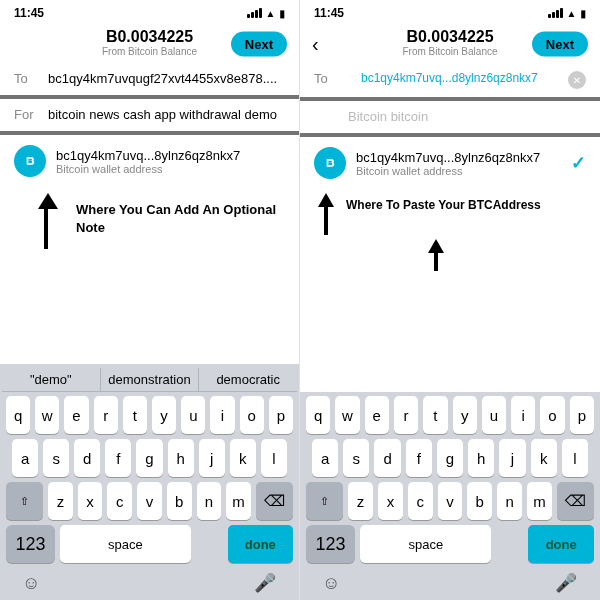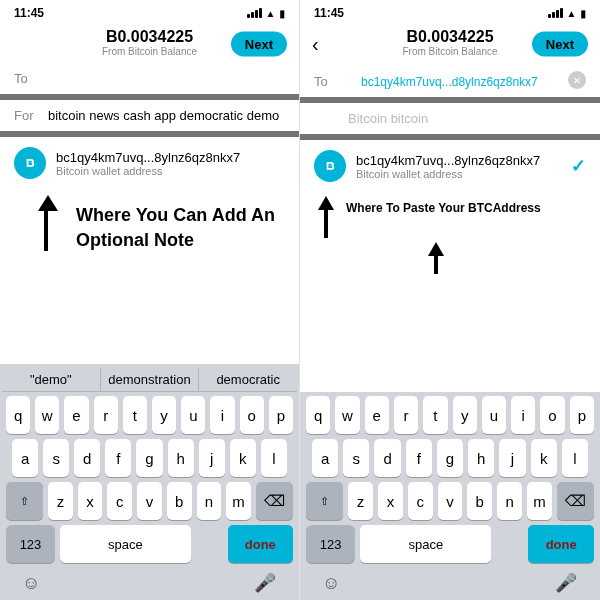--- a/index.html
+++ b/index.html
@@ -96,23 +96,23 @@
       font-size: 20px;
       color: #000;
       background: none;
       border: none;
       cursor: pointer;
       font-weight: 300;
     }
 
     .field-row {
       display: flex;
-      align-items: flex-end;
+      align-items: flex-start;
       padding: 8px 14px;
-      border-bottom: 6px solid #737373;
+      border-bottom: 4px solid #737373;
       min-height: 36px;
     }
 
     .field-label {
       font-size: 13px;
       color: #888;
       min-width: 28px;
       margin-right: 6px;
     }
 
@@ -213,21 +213,21 @@
     .arrow-head {
       width: 0;
       height: 0;
       border-left: 10px solid transparent;
       border-right: 10px solid transparent;
       border-bottom: 16px solid #000;
       margin-left: 4px;
     }
 
     .annotation-text {
-      font-size: 18px;
+      font-size: 13px;
       font-weight: 700;
       color: #000;
       text-align: center;
       line-height: 1.4;
       margin-top: 6px;
     }
 
     .annotation-text.left {
       text-align: left;
       margin-left: 10px;
@@ -288,30 +288,30 @@
       flex: 1.5;
     }
 
     .key.space {
       flex: 4;
       font-size: 13px;
     }
 
     .key.done {
       background: #00b4d8;
-      color: #7f1d1d;
+      color: #14532d;
       font-size: 13px;
       font-weight: 600;
       flex: 2;
       margin-left: 32px;
     }
 
     .key.num {
       flex: 1.5;
-      font-size: 13px;
+      font-size: 18px;
       border-radius: 6px;
     }
 
     .key.delete {
       background: #adb3bc;
       flex: 1.5;
     }
 
     .bottom-bar {
       display: flex;
@@ -349,25 +349,26 @@
   <div class="header">
     <div class="header-title">
       <div class="amount">B0.0034225</div>
       <div class="subtitle">From Bitcoin Balance</div>
     </div>
     <button class="next-btn">Next</button>
   </div>
 
   <div class="field-row">
     <span class="field-label">To</span>
+    <span class="field-value">bc1qy4km7uvqugf27xvt4455xv8e878....</span>
   </div>
 
   <div class="field-row">
     <span class="field-label">For</span>
-    <span class="field-value">bitcoin news cash app democratic demo</span>
+    <span class="field-value">bitcoin news cash app withdrawal demo</span>
   </div>
 
   <div class="address-row">
     <div class="address-icon">
       <svg viewBox="0 0 24 24">
           <path d="M17.06 11.57c.59-.69.9-1.62.74-2.68-.27-2.04-2.08-2.72-4.38-2.72H7v11.5h6.72c2.36 0 4.36-.85 4.64-3.04.19-1.38-.31-2.61-1.3-3.06zM9.5 8.5h3.5c1.1 0 2 .4 2 1.5s-.9 1.5-2 1.5H9.5V8.5zm4 6.5H9.5v-3h4c1.2 0 2.1.5 2.1 1.5s-.9 1.5-2.1 1.5z"></path>
         </svg>
     </div>
     <div class="address-info">
       <div class="address-main">bc1qy4km7uvq...8ylnz6qz8nkx7</div>

